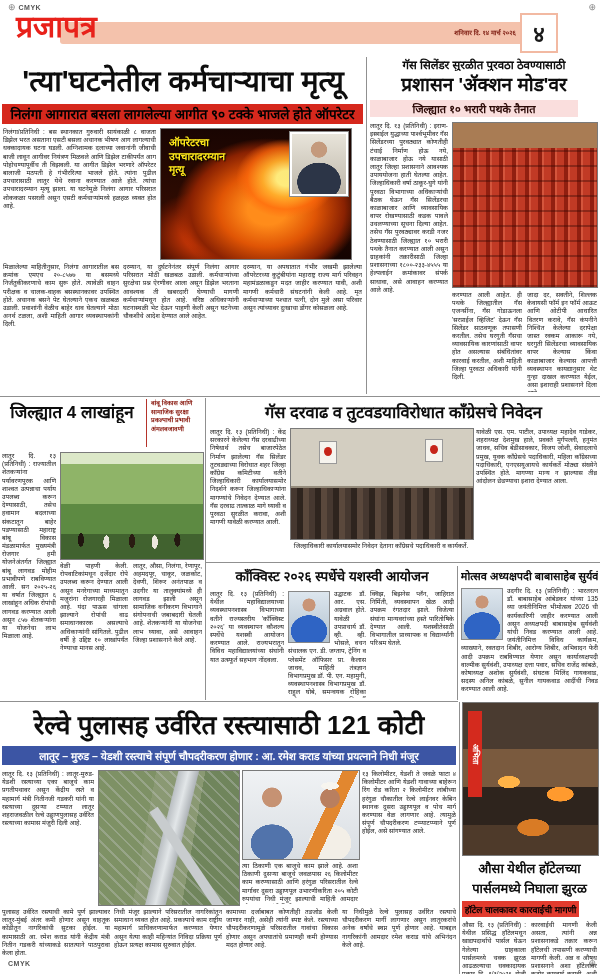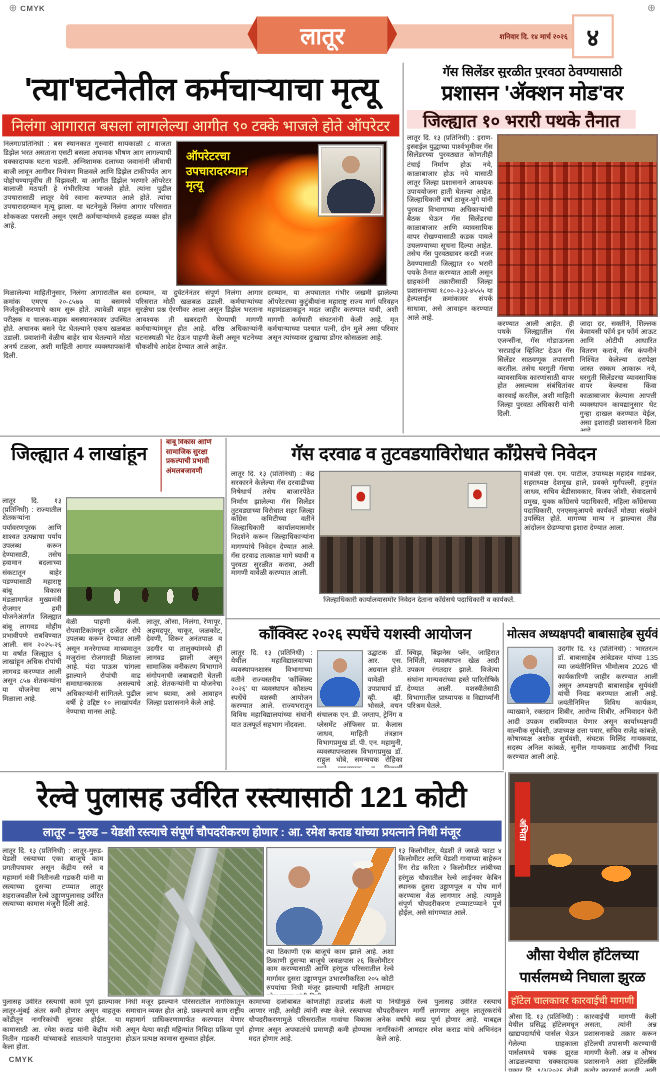--- a/index.html
+++ b/index.html
@@ -5,21 +5,21 @@
   html,body{margin:0;padding:0;background:#fff}
   .page{position:relative;width:600px;height:976px;background:#fff;overflow:hidden;
         font-family:"Liberation Sans",sans-serif;color:#111}
   .abs{position:absolute}
   .center{display:flex;align-items:center;justify-content:center;text-align:center}
   .body-text{font-size:6.4px;line-height:1.28;text-align:justify;color:#1c1c1c;overflow:hidden}
   .headline{font-weight:bold;color:#0d0d0d;overflow:hidden;white-space:nowrap}
   .h-rule{background:#909090;height:1px}
   .v-rule{background:#909090;width:1px}
   .photo{overflow:hidden;border:1px solid #7a7a7a}
-  .red-bar{background:#d6281d;color:#fef9c3;font-weight:normal;overflow:hidden;white-space:nowrap}
+  .red-bar{background:#d6281d;color:#000000;font-weight:bold;overflow:hidden;white-space:nowrap}
   .pink-bar{background:#fadedd;color:#2d0b08;font-weight:bold;overflow:hidden;white-space:nowrap}
   .blue-bar{background:#3c55a4;color:#fff;font-weight:bold;overflow:hidden;white-space:nowrap}
   .corner{font-size:7px;color:#555;font-weight:bold;letter-spacing:.5px}
   .reg{color:#8a8a8a;font-size:9px;font-weight:normal}
   
   .band{background:#f4c2ac;border-radius:3px}
   .paper-name{color:#e8211a;font-weight:bold;font-size:30px;line-height:1;white-space:nowrap}
   .ribbon{background:#e87a55;color:#fff;font-weight:bold;font-size:21px}
   .ribbon .notch-l,.ribbon .notch-r{position:absolute;top:-1px;width:0;height:0;
      border-top:9px solid #c43b22;border-bottom:9px solid transparent}
@@ -91,45 +91,41 @@
 <body>
 
 <div class="page">
 
   <div class="abs corner" style="left:8px;top:2px"><span class="reg">⊕</span> <span>CMYK</span></div>
   <div class="abs reg" style="right:4px;top:2px">⊕</div>
   <div class="abs corner" style="left:8px;top:960px"><span>CMYK</span></div>
   <div class="abs reg" style="right:4px;top:958px">⊕</div>
 
   <div class="abs band" style="left:60px;top:22px;width:480px;height:22px"></div>
-  <div class="abs ribbon center" style="left:234px;top:15px;width:118px;height:34px">
-    <span class="notch-l"></span>
-    <span>लातूर</span>
-    <span class="notch-r"></span>
-  </div>
+  <div class="abs paper-name" style="left:16px;top:12px">प्रजापत्र</div>
   <div class="abs date-line" style="left:420px;top:28px;width:96px;text-align:right">शनिवार दि. १४ मार्च २०२६</div>
   <div class="abs page-num-box center" style="left:520px;top:13px;width:34px;height:36px">४</div>
 
   <div class="abs headline center" style="left:2px;top:57px;width:362px;height:44px;font-size:29px">'त्या'घटनेतील कर्मचाऱ्याचा मृत्यू</div>
   <div class="abs red-bar center" style="left:2px;top:104px;width:361px;height:20px;font-size:13.5px">निलंगा आगारात बसला लागलेल्या आगीत ९० टक्के भाजले होते ऑपरेटर</div>
   <div class="abs body-text" style="left:3px;top:128px;width:153px;height:130px">निलंगा/प्रतिनिधी : बस स्थानकात गुरुवारी सायंकाळी ८ वाजता डिझेल भरत असताना एसटी बसला अचानक भीषण आग लागल्याची धक्कादायक घटना घडली. अग्निशामक दलाच्या जवानांनी जीवाची बाजी लावून आगीवर नियंत्रण मिळवले आणि डिझेल टाकीपर्यंत आग पोहोचण्यापूर्वीच ती विझवली. या आगीत डिझेल भरणारे ऑपरेटर बालाजी मठपती हे गंभीररित्या भाजले होते. त्यांना पुढील उपचारासाठी लातूर येथे रवाना करण्यात आले होते. त्यांचा उपचारादरम्यान मृत्यू झाला. या घटनेमुळे निलंगा आगार परिसरात शोककळा पसरली असून एसटी कर्मचाऱ्यांमध्ये हळहळ व्यक्त होत आहे.</div>
   <div class="abs photo fire-photo" style="left:160px;top:128px;width:190px;height:130px">
     <div class="abs photo-cap" style="left:8px;top:7px;width:100px">ऑपरेटरचा
 उपचारादरम्यान
 मृत्यू</div>
     <div class="abs gray-portrait" style="right:3px;top:3px;width:54px;height:60px"></div>
   </div>
   <div class="abs body-text" style="left:3px;top:263px;width:116px;height:128px">मिळालेल्या माहितीनुसार, निलंगा आगारातील बस क्रमांक एमएच २०-८५७७ या बसमध्ये निर्जंतुकीकरणाचे काम सुरू होते. त्यावेळी वाहन परीक्षक व चालक-वाहक बसस्थानकावर उपस्थित होते. अचानक बसने पेट घेतल्याने एकच खळबळ उडाली. प्रवाशांनी वेळीच बाहेर धाव घेतल्याने मोठा अनर्थ टळला, अशी माहिती आगार व्यवस्थापकांनी दिली.</div>
   <div class="abs body-text" style="left:123px;top:263px;width:116px;height:128px">दरम्यान, या दुर्घटनेनंतर संपूर्ण निलंगा आगार परिसरात मोठी खळबळ उडाली. कर्मचाऱ्यांच्या सुरक्षेचा प्रश्न ऐरणीवर आला असून डिझेल भरताना आवश्यक ती खबरदारी घेण्याची मागणी कर्मचाऱ्यांमधून होत आहे. वरिष्ठ अधिकाऱ्यांनी घटनास्थळी भेट देऊन पाहणी केली असून घटनेच्या चौकशीचे आदेश देण्यात आले आहेत.</div>
   <div class="abs body-text" style="left:243px;top:263px;width:119px;height:128px">दरम्यान, या अपघातात गंभीर जखमी झालेल्या ऑपरेटरच्या कुटुंबीयांना महाराष्ट्र राज्य मार्ग परिवहन महामंडळाकडून मदत जाहीर करण्यात यावी, अशी मागणी कर्मचारी संघटनांनी केली आहे. मृत कर्मचाऱ्याच्या पश्चात पत्नी, दोन मुले असा परिवार असून त्यांच्यावर दुःखाचा डोंगर कोसळला आहे.</div>
   <div class="abs v-rule" style="left:366px;top:57px;height:337px"></div>
 
   <div class="abs headline center" style="left:370px;top:71px;width:228px;height:26px;font-size:19px">प्रशासन 'ॲक्शन मोड'वर</div>
   <div class="abs headline center" style="left:370px;top:57px;width:228px;height:14px;font-size:11.5px">गॅस सिलेंडर सुरळीत पुरवठा ठेवण्यासाठी</div>
-  <div class="abs pink-bar center" style="left:370px;top:100px;width:208px;height:17px;font-size:16px">जिल्ह्यात १० भरारी पथके तैनात</div>
+  <div class="abs pink-bar center" style="left:370px;top:100px;width:208px;height:17px;font-size:11px">जिल्ह्यात १० भरारी पथके तैनात</div>
   <div class="abs body-text" style="left:370px;top:122px;width:78px;height:270px">लातूर दि. १३ (प्रतिनिधी) : इराण-इस्त्राईल युद्धाच्या पार्श्वभूमीवर गॅस सिलेंडरच्या पुरवठ्यात कोणतीही टंचाई निर्माण होऊ नये, काळाबाजार होऊ नये यासाठी लातूर जिल्हा प्रशासनाने आवश्यक उपाययोजना हाती घेतल्या आहेत. जिल्हाधिकारी वर्षा ठाकूर-घुगे यांनी पुरवठा विभागाच्या अधिकाऱ्यांची बैठक घेऊन गॅस सिलेंडरचा काळाबाजार आणि व्यावसायिक वापर रोखण्यासाठी कडक पावले उचलण्याच्या सूचना दिल्या आहेत. तसेच गॅस पुरवठ्यावर करडी नजर ठेवण्यासाठी जिल्ह्यात १० भरारी पथके तैनात करण्यात आली असून ग्राहकांनी तक्रारीसाठी जिल्हा प्रशासनाच्या १८००-२३३-४५५५ या हेल्पलाईन क्रमांकावर संपर्क साधावा, असे आवाहन करण्यात आले आहे.</div>
   <div class="abs photo cyl-photo" style="left:452px;top:122px;width:144px;height:164px"></div>
   <div class="abs body-text" style="left:452px;top:291px;width:70px;height:101px">करण्यात आली आहेत. ही पथके जिल्ह्यातील गॅस एजन्सींना, गॅस गोडाऊनला 'सरप्राईज व्हिजिट' देऊन गॅस सिलेंडर साठवणूक तपासणी करतील. तसेच घरगुती गॅसचा व्यावसायिक कारणांसाठी वापर होत असल्यास संबंधितांवर कारवाई करतील, अशी माहिती जिल्हा पुरवठा अधिकारी यांनी दिली.</div>
   <div class="abs body-text" style="left:527px;top:291px;width:70px;height:101px">जादा दर, सक्तीने, शिल्लक केवायसी फॉर्म इन फॉर्म आऊट आणि ओटीपी आधारित वितरण करावे, गॅस कंपनीने निश्चित केलेल्या दरापेक्षा जास्त रक्कम आकारू नये, घरगुती सिलेंडरचा व्यावसायिक वापर केल्यास किंवा काळाबाजार केल्यास आपत्ती व्यवस्थापन कायद्यानुसार थेट गुन्हा दाखल करण्यात येईल, असा इशाराही प्रशासनाने दिला आहे.</div>
 
   <div class="abs h-rule" style="left:0;top:396px;width:600px"></div>
 
   <div class="abs headline center" style="left:2px;top:400px;width:140px;height:23px;font-size:17px">जिल्ह्यात 4 लाखांहून</div>
   <div class="abs side-note" style="left:146px;top:399px;width:56px;height:48px">बांबू विकास आणि सामाजिक सुरक्षा प्रकल्पाची प्रभावी अंमलबजावणी</div>
   <div class="abs body-text" style="left:2px;top:452px;width:54px;height:246px">लातूर दि. १३ (प्रतिनिधी) : राज्यातील शेतकऱ्यांना पर्यावरणपूरक आणि शाश्वत उत्पन्नाचा पर्याय उपलब्ध करून देण्यासाठी, तसेच हवामान बदलाच्या संकटातून बाहेर पडण्यासाठी महाराष्ट्र बांबू विकास मंडळामार्फत मुख्यमंत्री रोजगार हमी योजनेअंतर्गत जिल्ह्यात बांबू लागवड मोहीम प्रभावीपणे राबविण्यात आली. सन २०२५-२६ या वर्षात जिल्ह्यात ६ लाखांहून अधिक रोपांची लागवड करण्यात आली असून ८५७ शेतकऱ्यांना या योजनेचा लाभ मिळाला आहे.</div>

